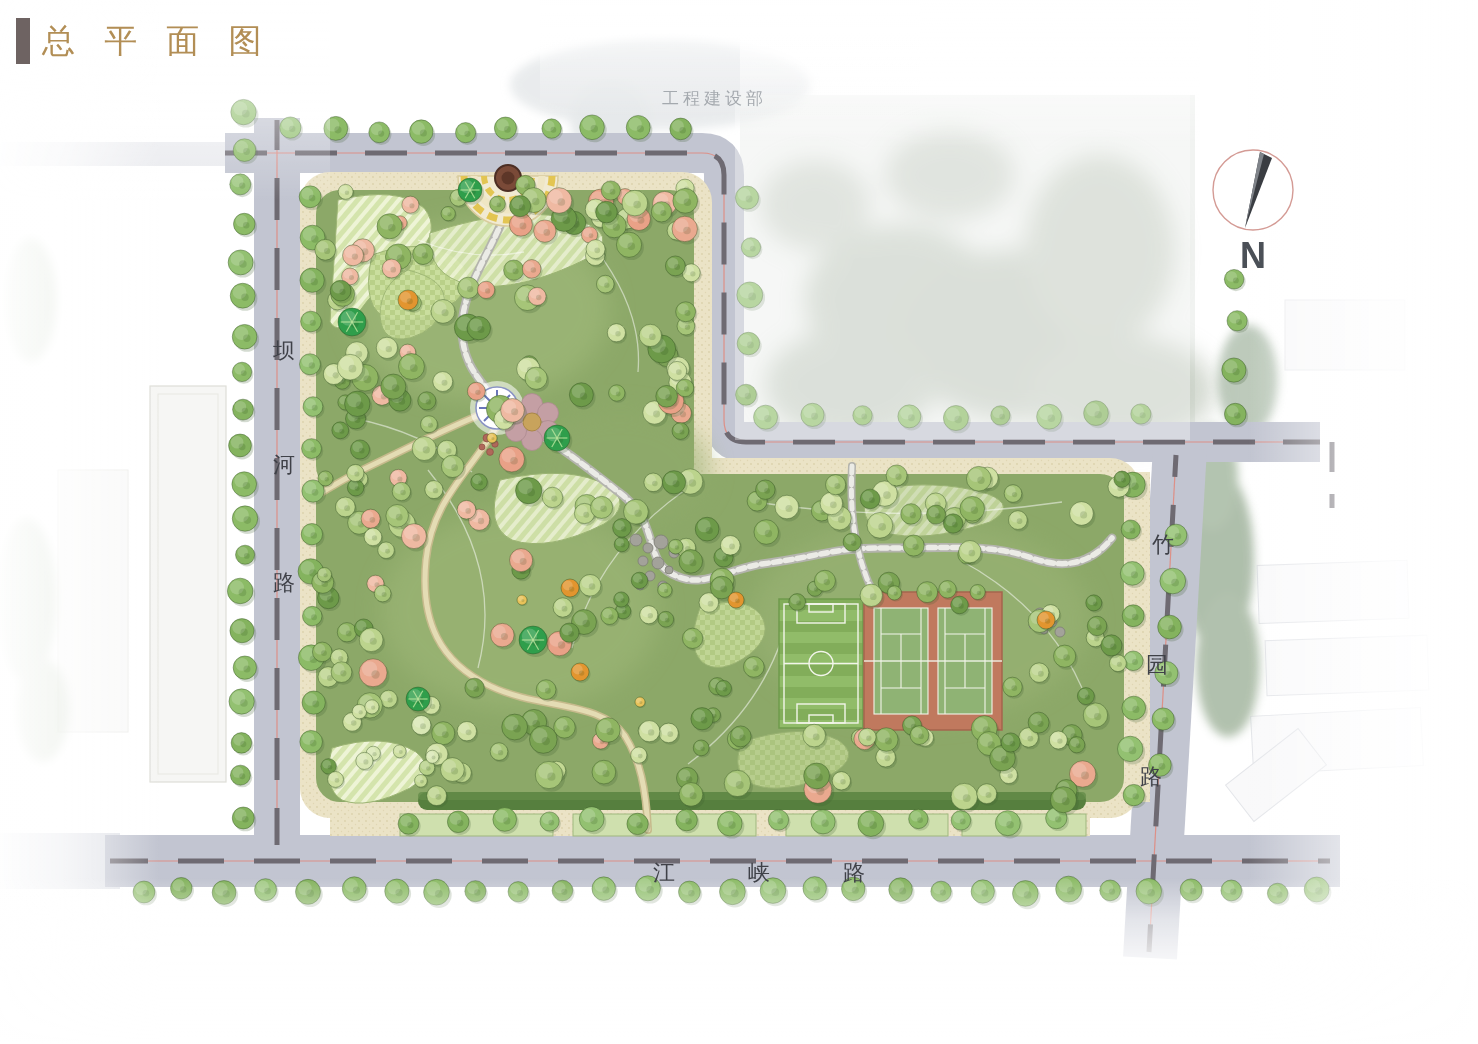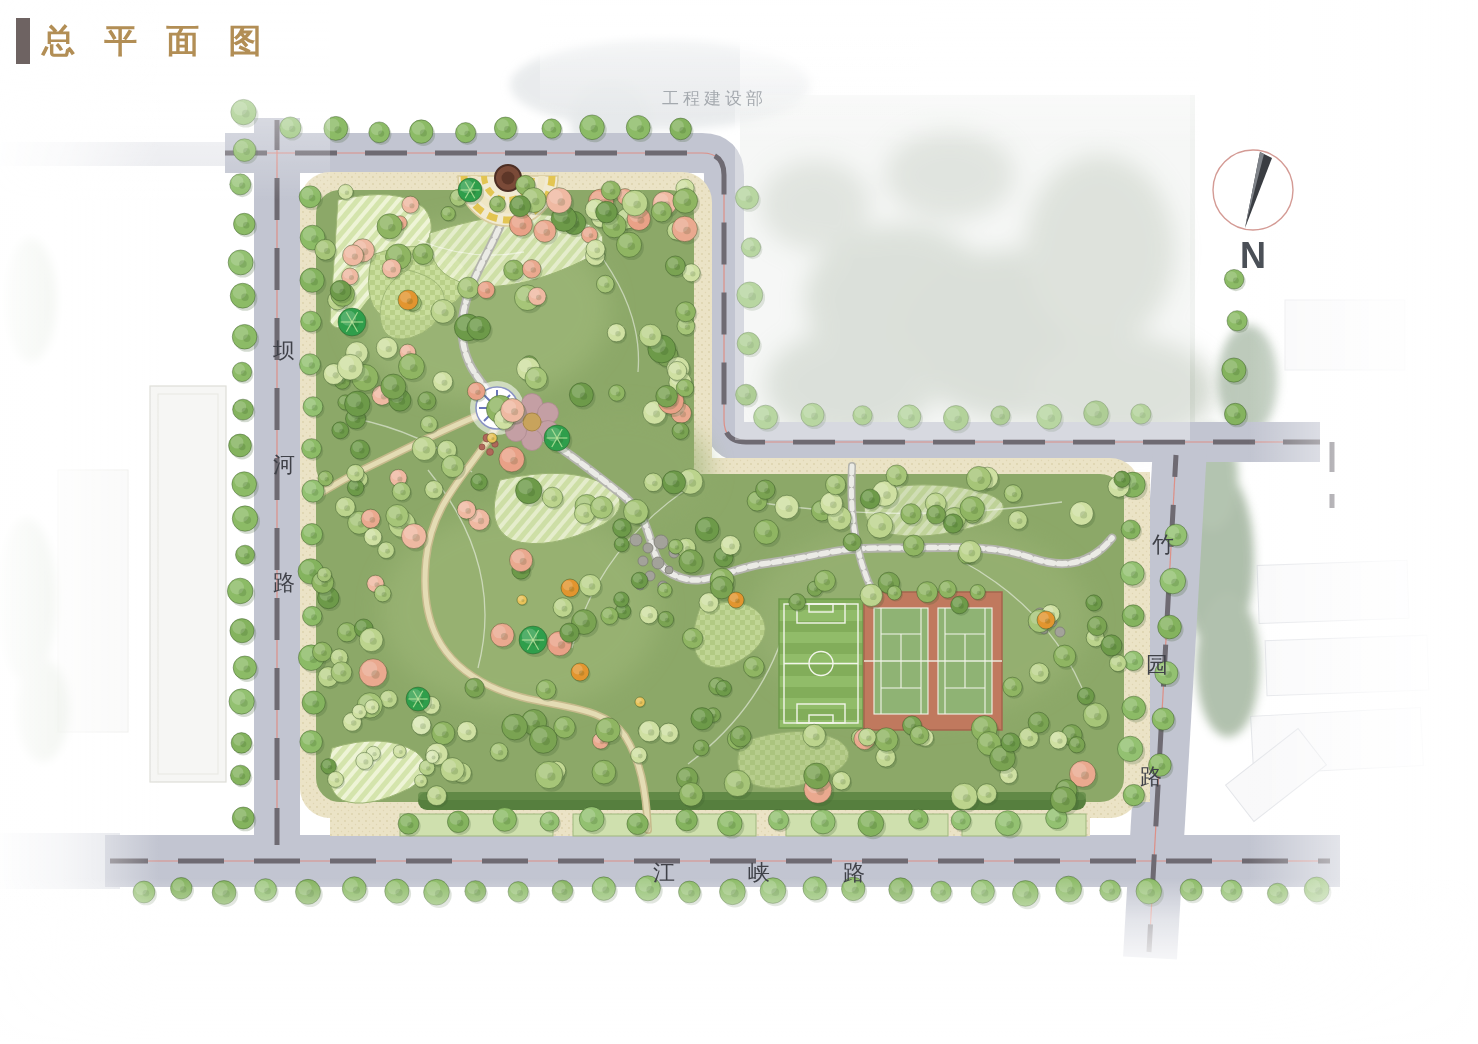--- a/index.html
+++ b/index.html
@@ -1,20 +1,20 @@
 <!DOCTYPE html>
 <html><head>
 <meta charset="utf-8">
 <style>
   html,body{margin:0;padding:0;background:#ffffff;}
   .canvas{position:relative;width:1478px;height:1044px;background:#ffffff;overflow:hidden;
           font-family:"Liberation Sans",sans-serif;}
   .hdr{position:absolute;left:16px;top:18px;display:flex;align-items:center;z-index:30;}
   .hdr .bar{width:14px;height:46px;background:#6e6362;margin-right:12px;}
-  .hdr h1{margin:0;font-size:33px;font-weight:bold;color:#b28e55;letter-spacing:10px;
+  .hdr h1{margin:0;font-size:33px;font-weight:normal;color:#b28e55;letter-spacing:10px;
           font-family:"Liberation Sans",sans-serif;}
   svg{position:absolute;left:0;top:0;}
   text{user-select:none;}
 </style>
 </head>
 <body>
 
 <div class="canvas">
 
   <header class="hdr">

